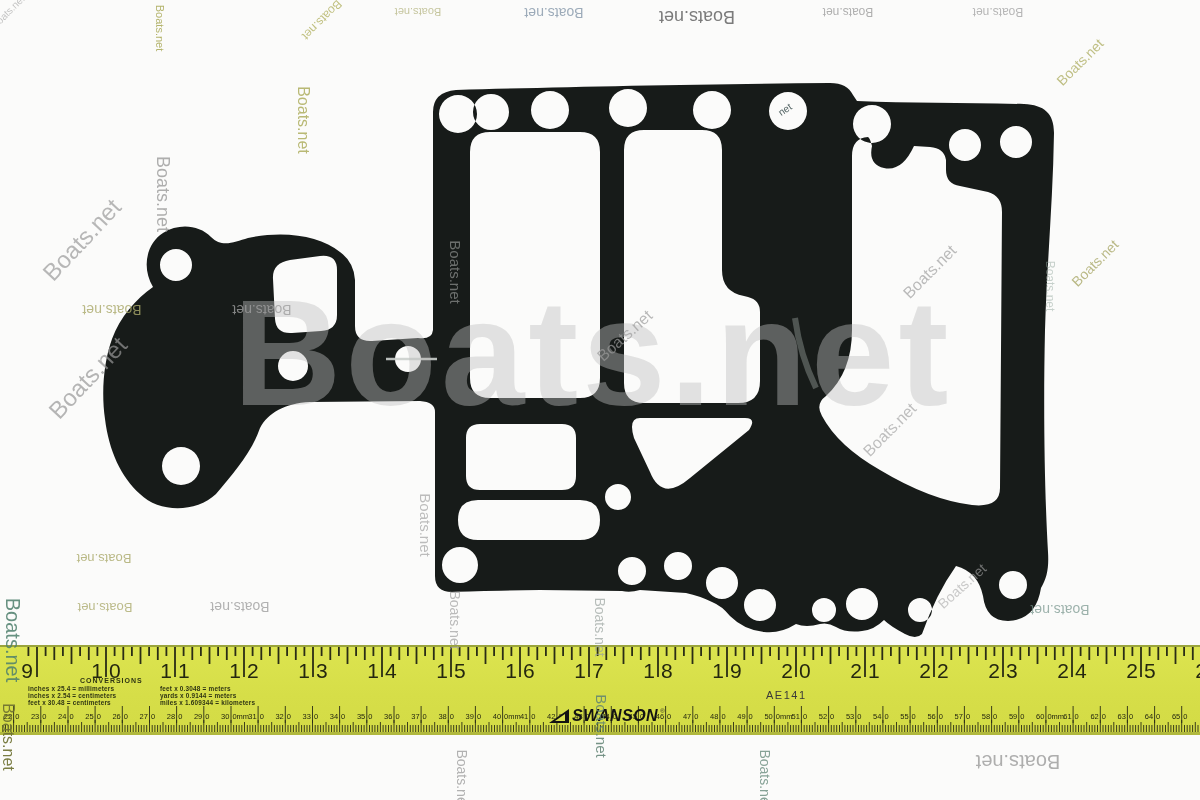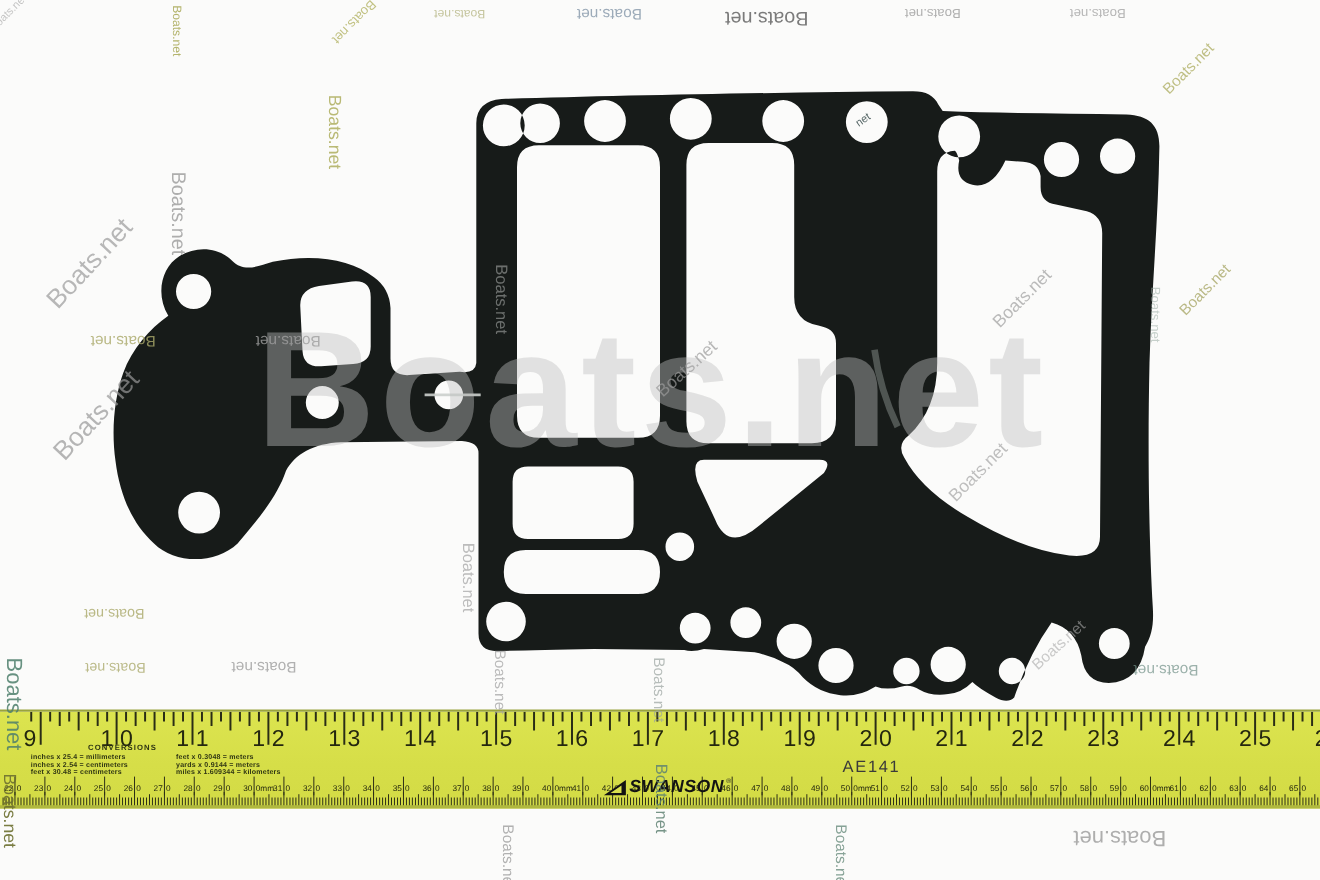--- a/index.html
+++ b/index.html
@@ -20,21 +20,21 @@
   #conversions{position:absolute;left:28px;top:30px;width:260px;color:#2f3513;}
   #conversions .title{font-size:7px;font-weight:bold;letter-spacing:1px;
                       padding-left:52px;margin-bottom:1px;}
   #conversions .row{display:flex;gap:14px;font-size:6.4px;font-weight:600;
                     line-height:1.12;letter-spacing:.2px;}
   #conversions .c1{width:118px;}
   #brand{position:absolute;left:548px;top:36px;display:flex;align-items:center;gap:2px;margin-top:24px;}
   #brand-name{font-size:16px;font-weight:800;font-style:italic;letter-spacing:.5px;
               color:#131313;}
   #brand-reg{font-size:6px;color:#222;position:relative;top:-5px;}
-  #model{position:absolute;left:766px;top:42px;font-size:15px;color:#3a3a3a;
+  #model{position:absolute;left:766px;top:42px;font-size:11px;color:#3a3a3a;
          letter-spacing:1.5px;}
   .ruler-edge{position:absolute;left:0;bottom:0;width:100%;height:3px;background:#b0b83e;}
 </style>
 </head>
 <body>
 
 <div id="stage">
 
   <svg id="gasket-svg" width="1200" height="800" viewBox="0 0 1200 800">
     <path id="gasket-path" fill-rule="evenodd" fill="#171b19" d="

